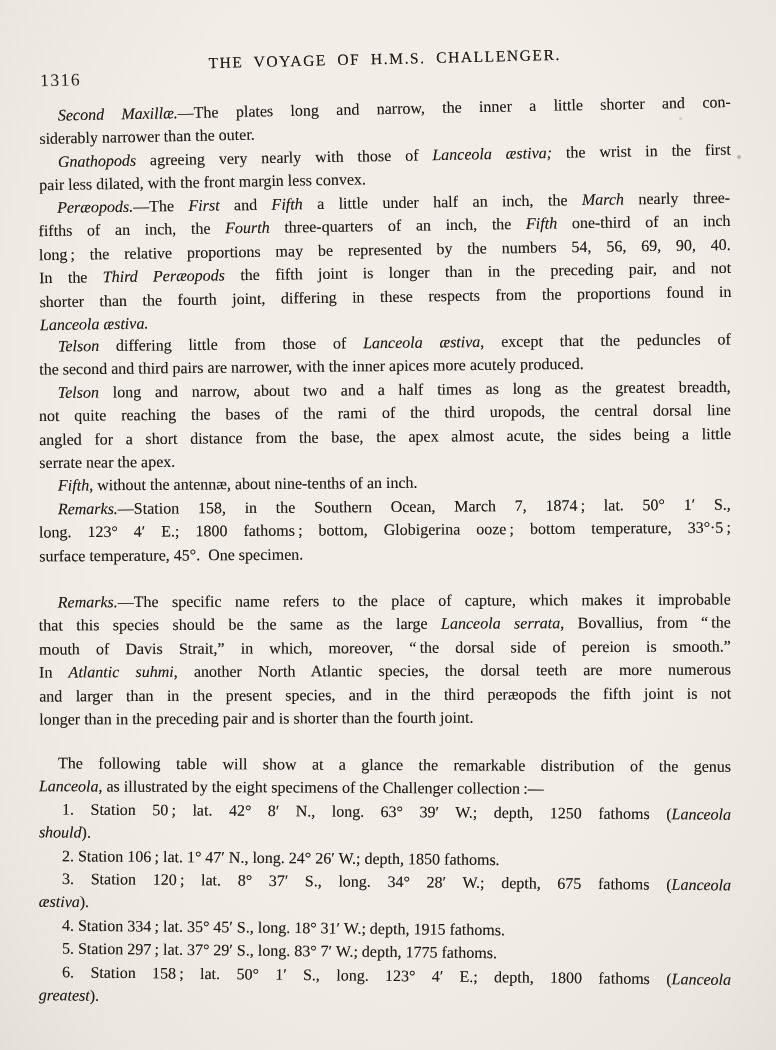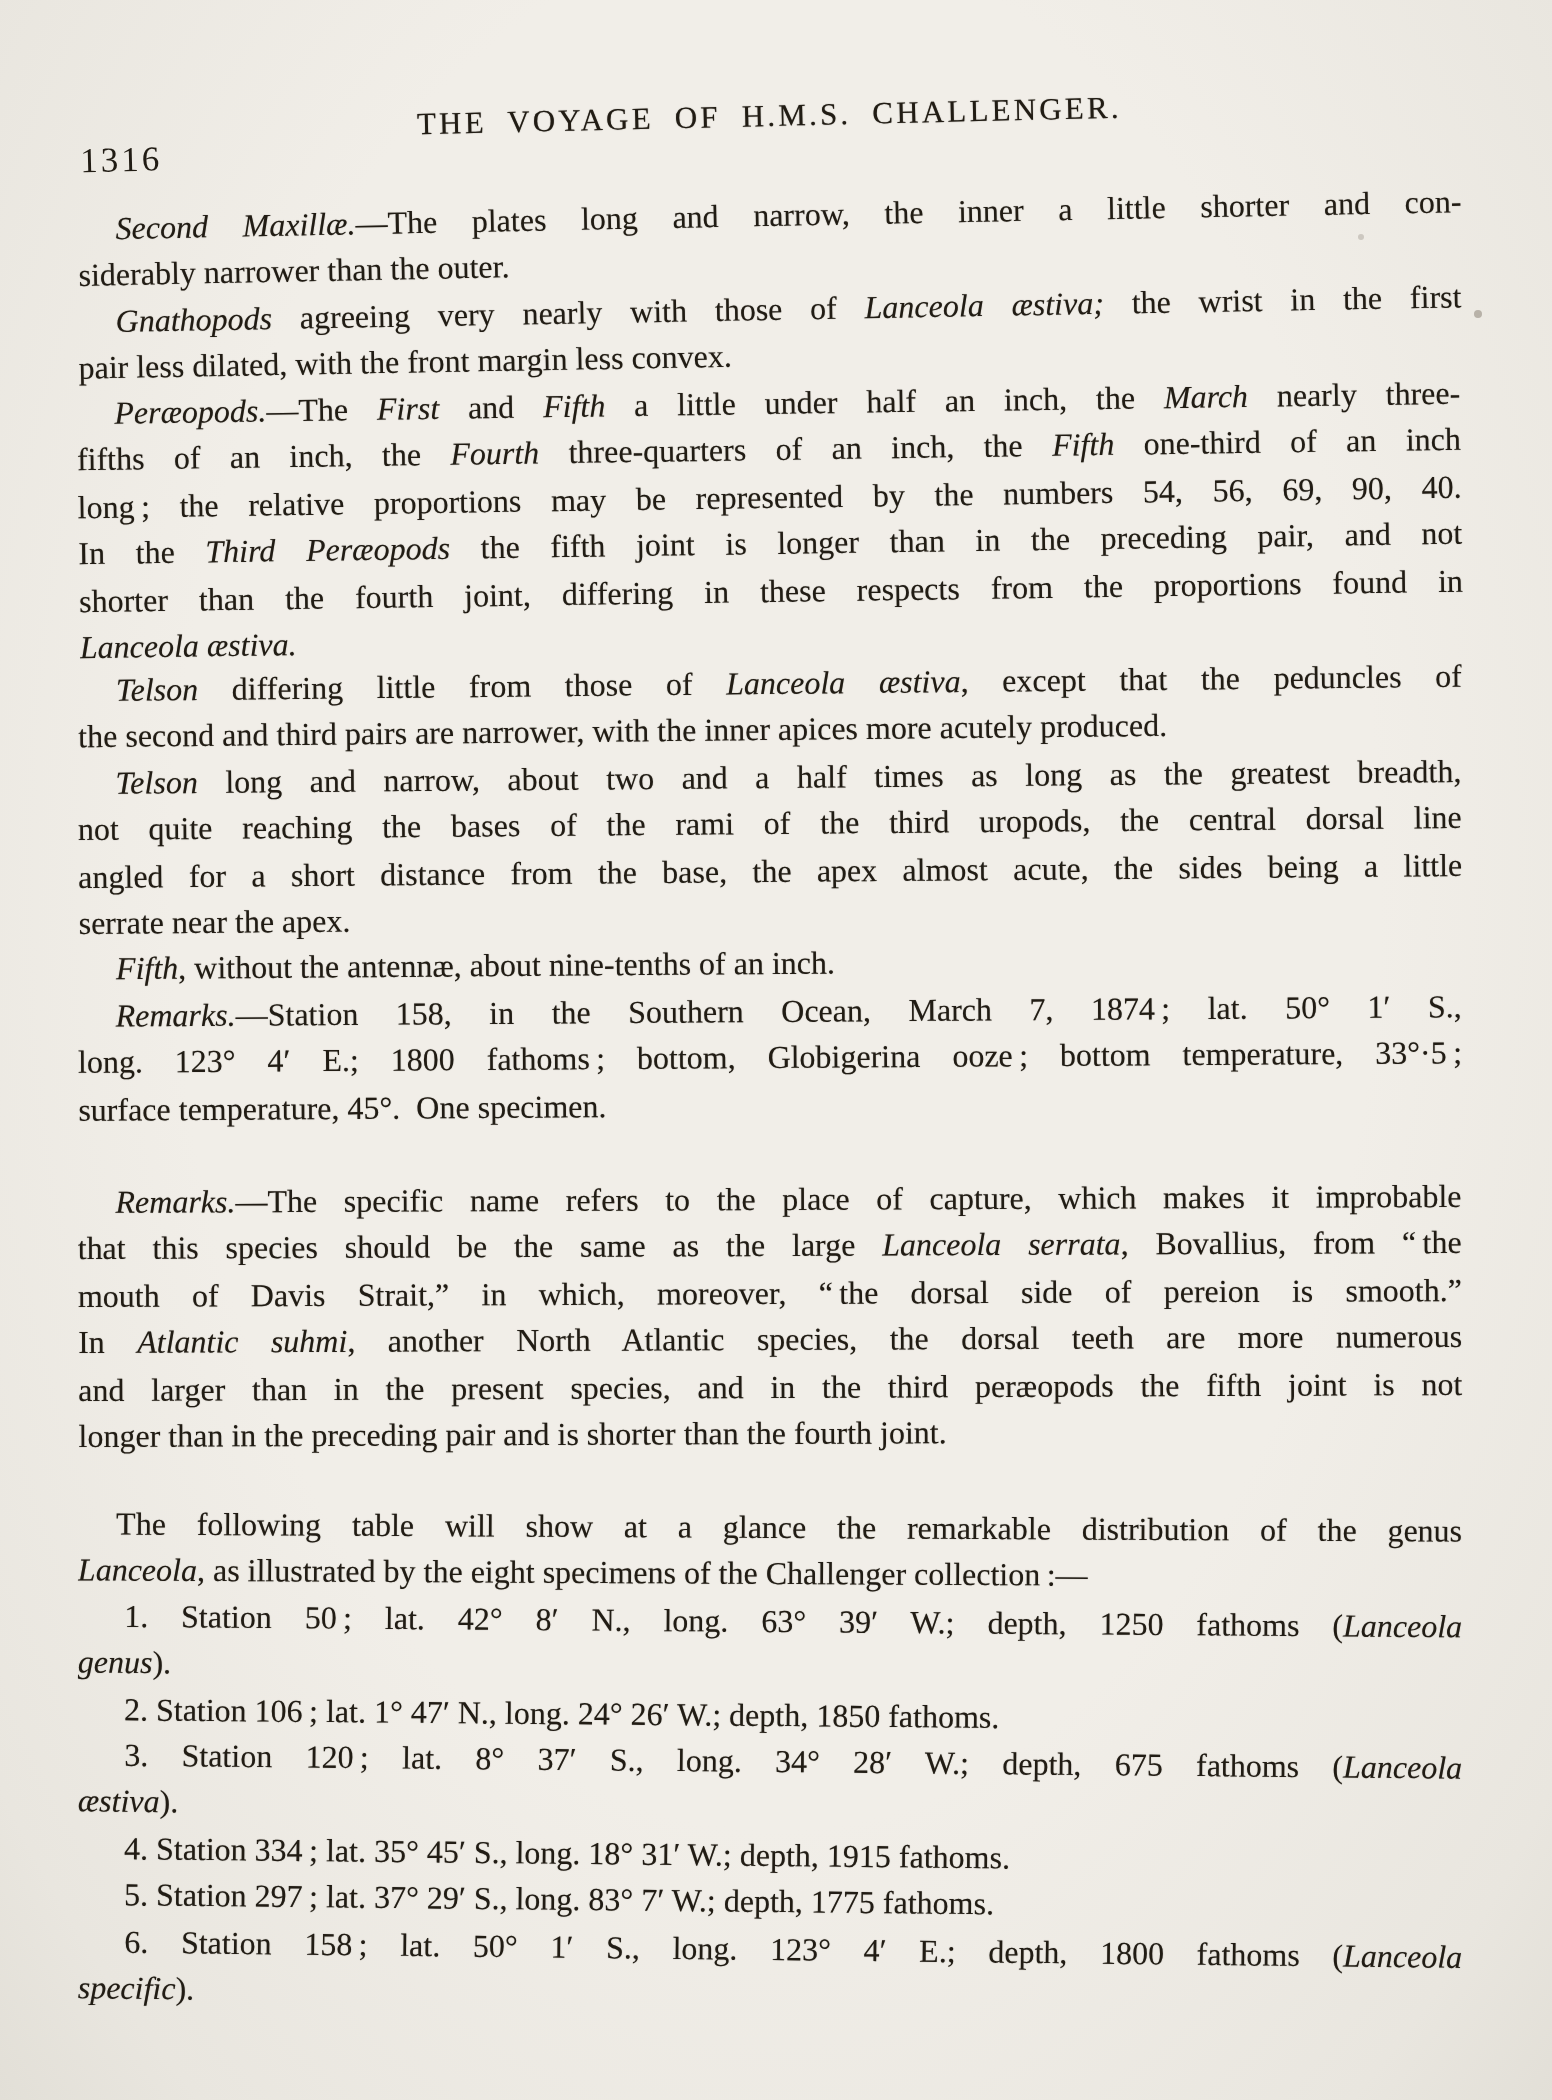--- a/index.html
+++ b/index.html
@@ -95,35 +95,35 @@
         <div class="line"><span>In </span><em>Atlantic suhmi</em><span>, another North Atlantic species, the dorsal teeth are more numerous</span></div>
         <div class="line"><span>and larger than in the present species, and in the third peræopods the fifth joint is not</span></div>
         <div class="line left"><span>longer than in the preceding pair and is shorter than the fourth joint.</span></div>
       </div>
       <div class="block para gap" style="transform: rotate(0.3deg);">
         <div class="line indent"><span>The following table will show at a glance the remarkable distribution of the genus</span></div>
         <div class="line left"><em>Lanceola</em><span>, as illustrated by the eight specimens of the Challenger collection :—</span></div>
       </div>
       <div class="block item" style="transform: rotate(0.45deg);">
         <div class="line indent"><span>1. Station 50 ; lat. 42° 8′ N., long. 63° 39′ W.; depth, 1250 fathoms (</span><em>Lanceola</em></div>
-        <div class="line left"><em>genus</em><span>).</span></div>
+        <div class="line left"><em>should</em><span>).</span></div>
       </div>
       <div class="block item" style="transform: rotate(0.5deg);">
         <div class="line left indent"><span>2. Station 106 ; lat. 1° 47′ N., long. 24° 26′ W.; depth, 1850 fathoms.</span></div>
       </div>
       <div class="block item" style="transform: rotate(0.55deg);">
         <div class="line indent"><span>3. Station 120 ; lat. 8° 37′ S., long. 34° 28′ W.; depth, 675 fathoms (</span><em>Lanceola</em></div>
         <div class="line left"><em>æstiva</em><span>).</span></div>
       </div>
       <div class="block item" style="transform: rotate(0.6deg);">
         <div class="line left indent"><span>4. Station 334 ; lat. 35° 45′ S., long. 18° 31′ W.; depth, 1915 fathoms.</span></div>
       </div>
       <div class="block item" style="transform: rotate(0.6deg);">
         <div class="line left indent"><span>5. Station 297 ; lat. 37° 29′ S., long. 83° 7′ W.; depth, 1775 fathoms.</span></div>
       </div>
       <div class="block item" style="transform: rotate(0.65deg);">
         <div class="line indent"><span>6. Station 158 ; lat. 50° 1′ S., long. 123° 4′ E.; depth, 1800 fathoms (</span><em>Lanceola</em></div>
-        <div class="line left"><em>specific</em><span>).</span></div>
+        <div class="line left"><em>greatest</em><span>).</span></div>
       </div>
     </div>
   <div class="speck s1"></div>
   <div class="speck s2"></div>
 </div>
 
 </body></html>

